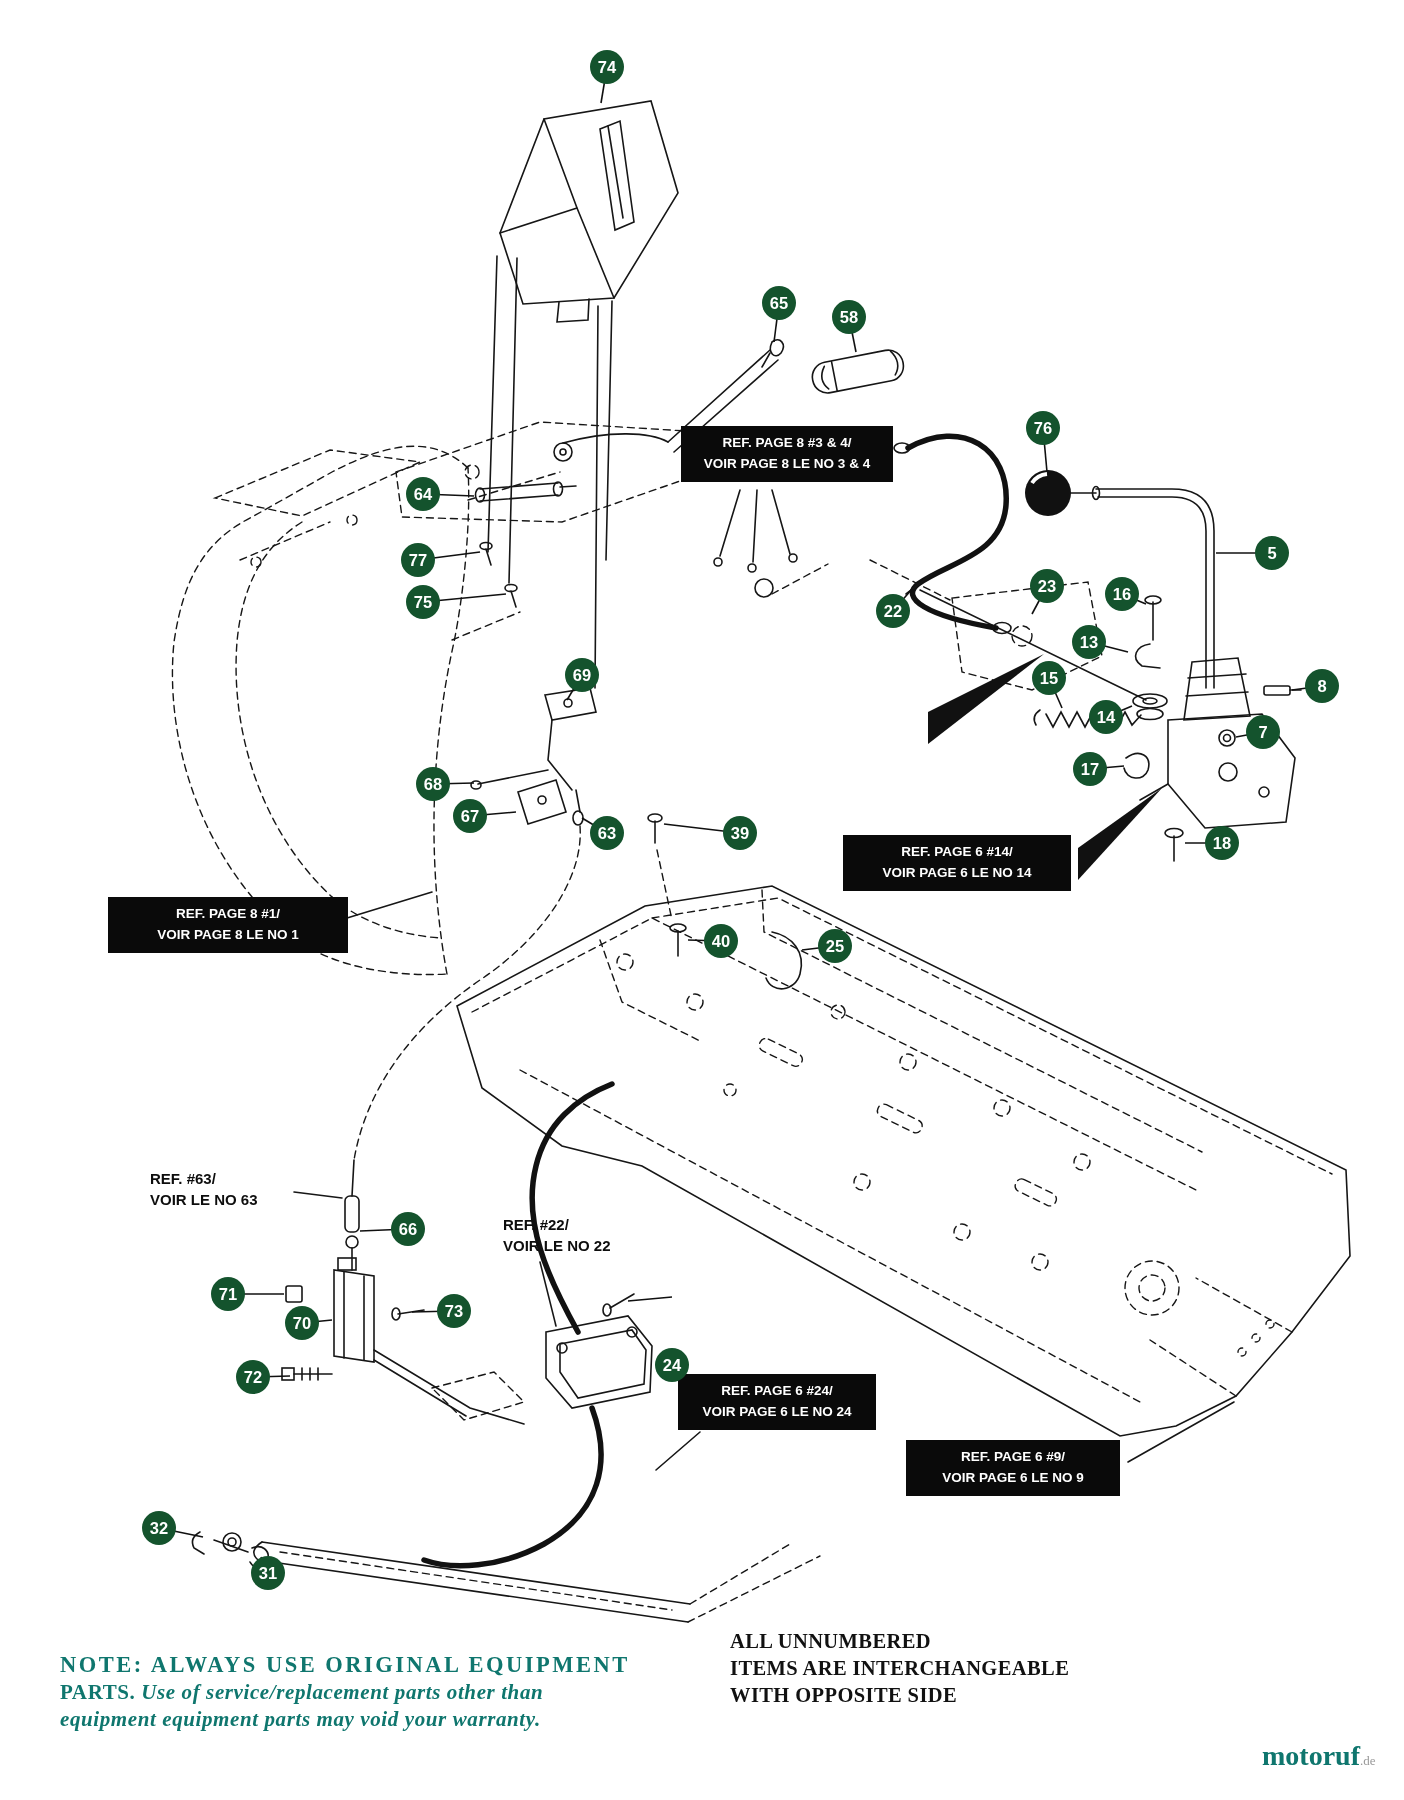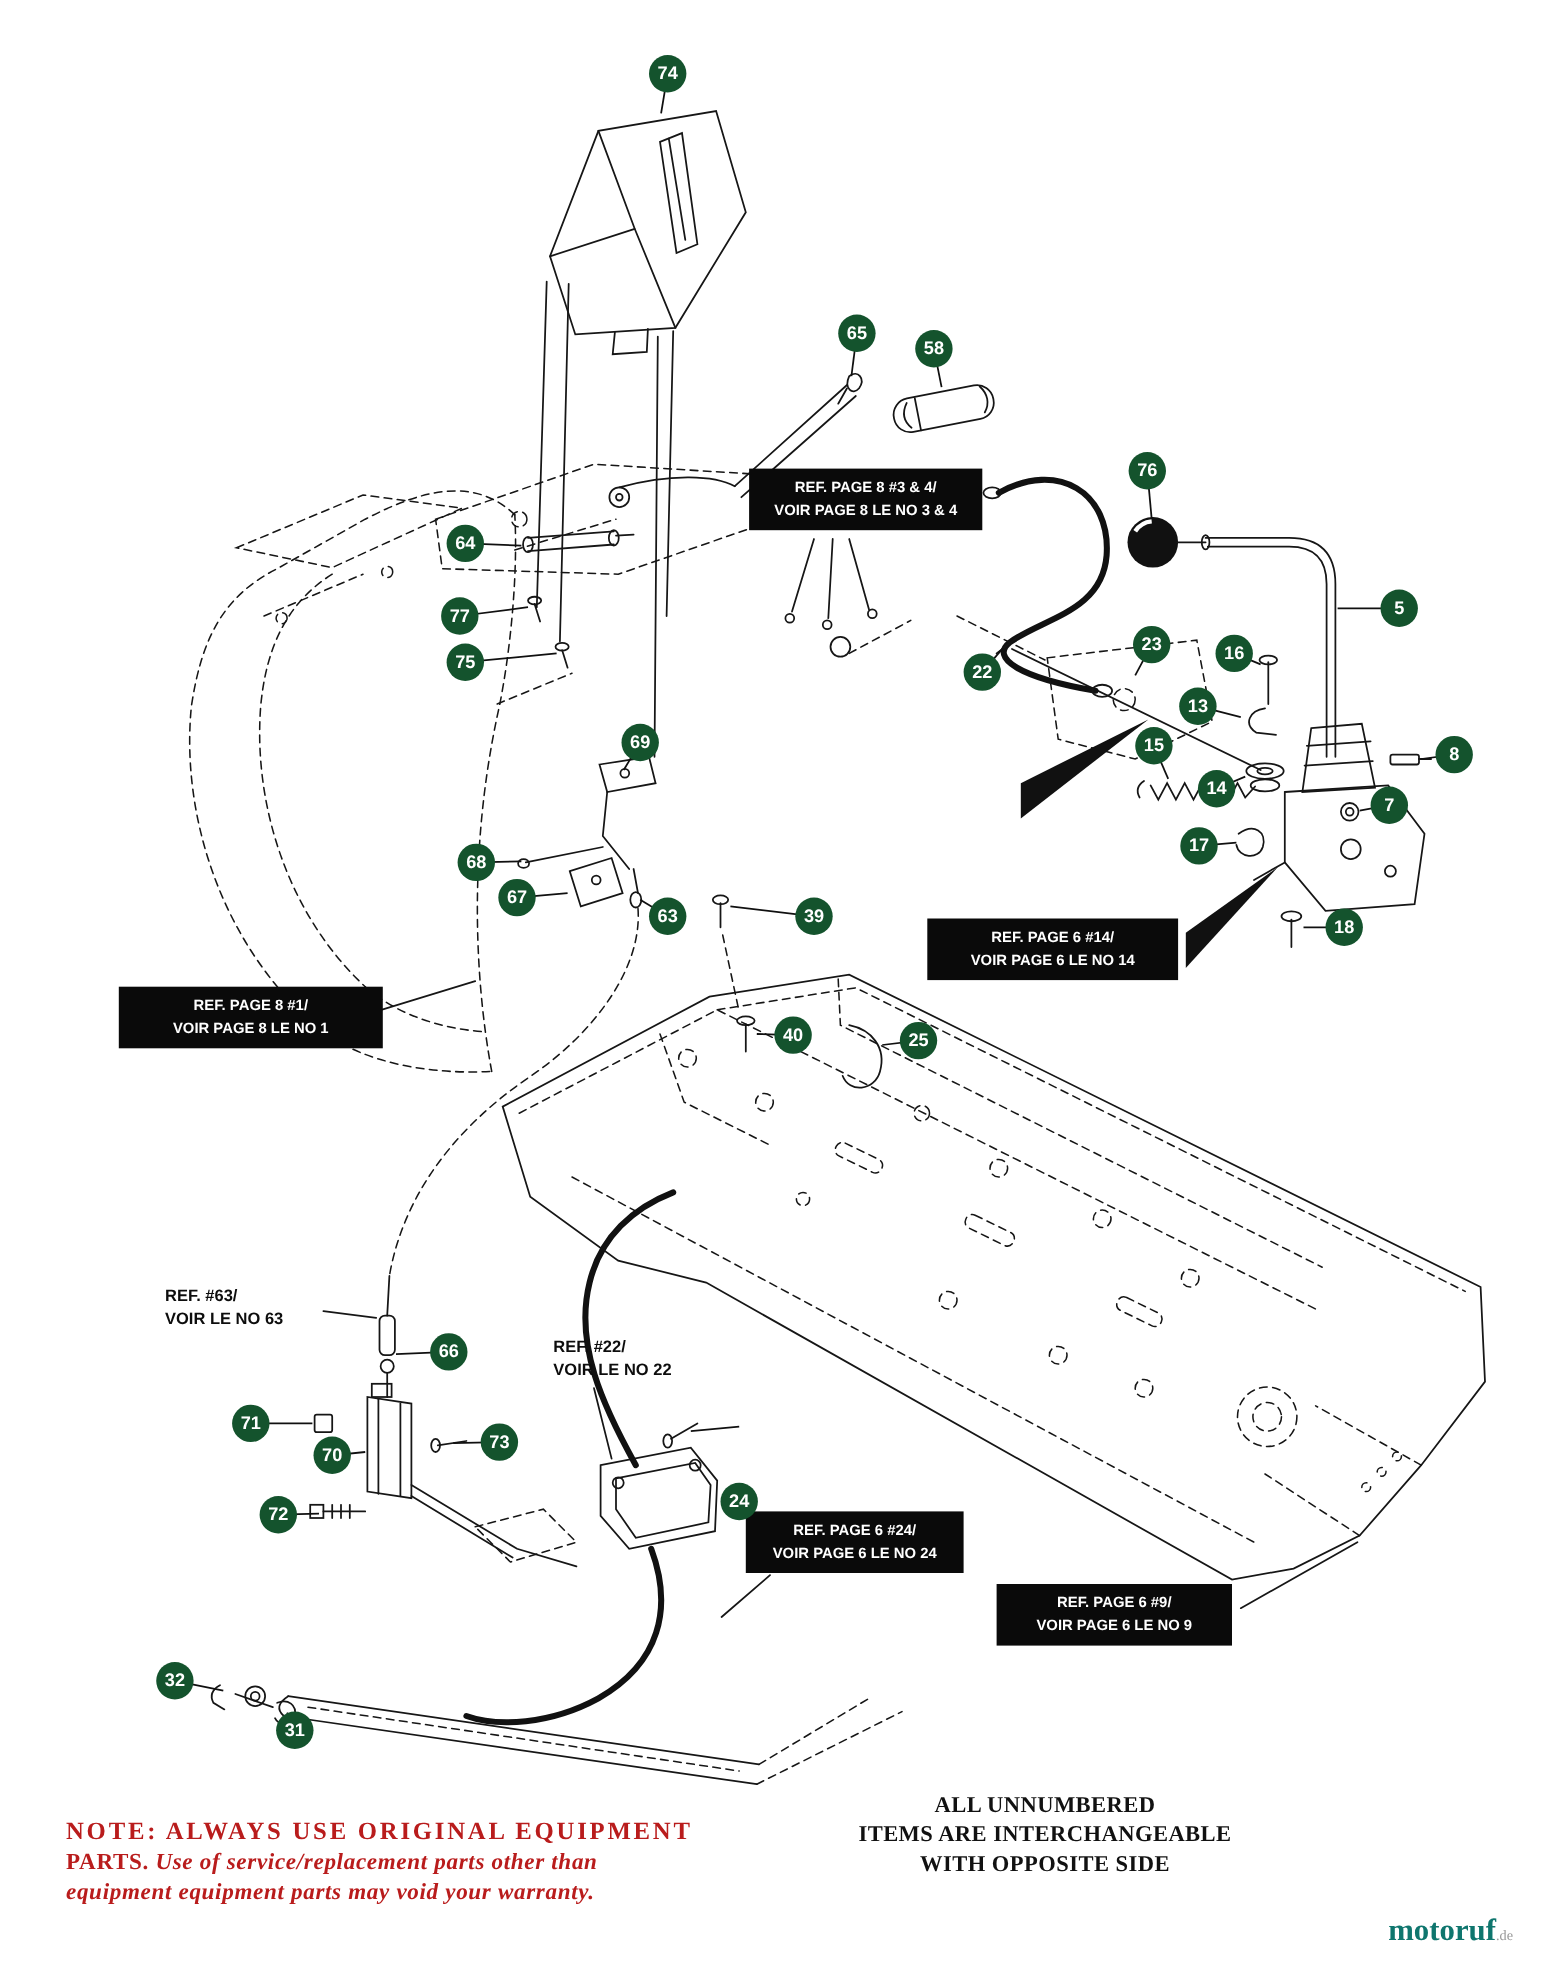--- a/index.html
+++ b/index.html
@@ -29,27 +29,27 @@
     font-size:13.5px; line-height:1.55; text-align:center;
     padding:7px 4px; z-index:4;
   }
   .ref-label {
     position:absolute; color:#0d0d0d;
     font-family:"Liberation Sans", sans-serif; font-weight:bold;
     font-size:15px; line-height:1.4; z-index:4;
   }
   .warranty-note {
     position:absolute; left:60px; top:1652px; width:650px;
-    font-family:"Liberation Serif", serif; color:#b91c1c;
+    font-family:"Liberation Serif", serif; color:#0f766e;
   }
   .wn-line1 { font-weight:bold; font-size:22.5px; letter-spacing:2.5px; }
   .wn-line2, .wn-line3 { font-weight:bold; font-size:21px; letter-spacing:.6px; margin-top:2px; }
   .wn-italic { font-style:italic; }
   .side-note {
-    position:absolute; left:730px; top:1628px; width:440px; text-align:center;
+    position:absolute; left:730px; top:1628px; width:440px; 
     font-family:"Liberation Serif", serif; font-weight:bold; font-size:20.5px;
     color:#111111; line-height:1.32; letter-spacing:.4px;
   }
   .watermark { position:absolute; left:1262px; top:1740px; font-family:"Liberation Serif", serif; }
   .wm-brand { font-size:28px; font-weight:bold; color:#0f766e; }
   .wm-tld { font-size:13px; color:#999999; }
 </style>
 </head>
 <body>
 

